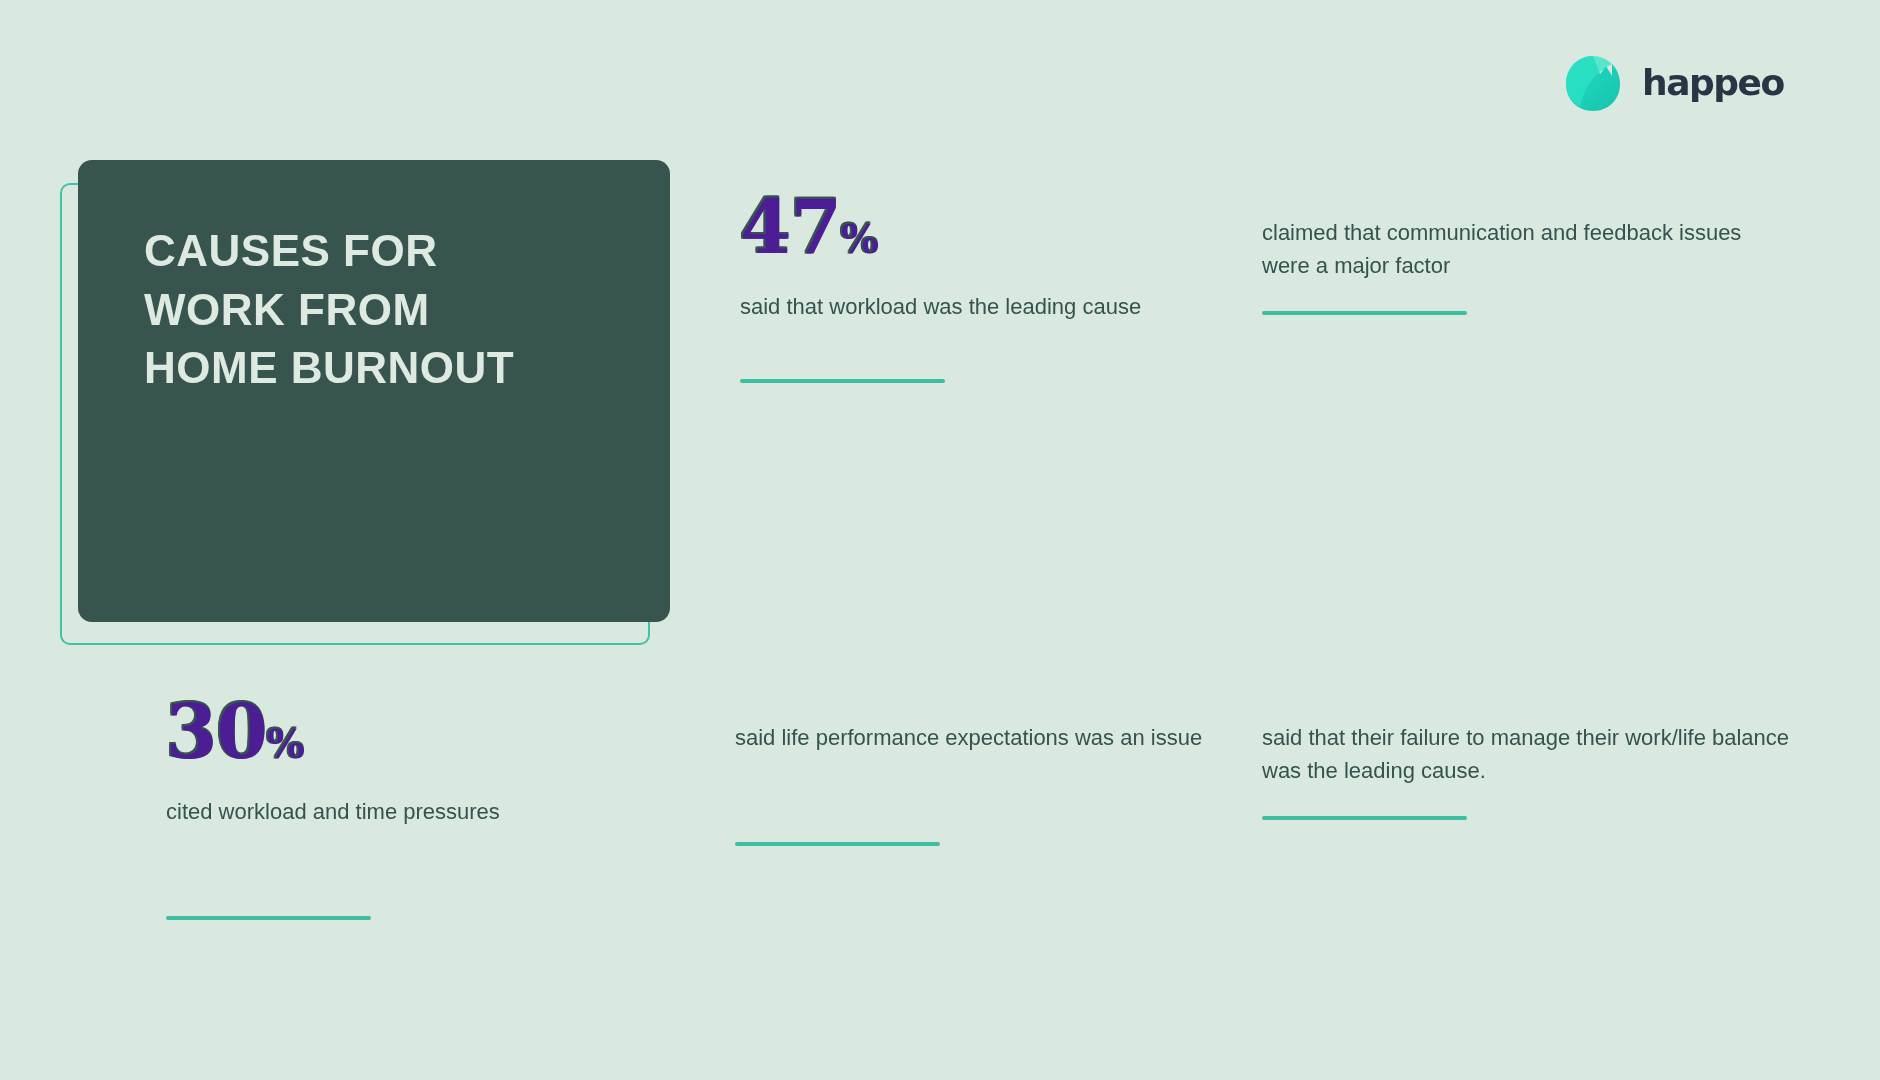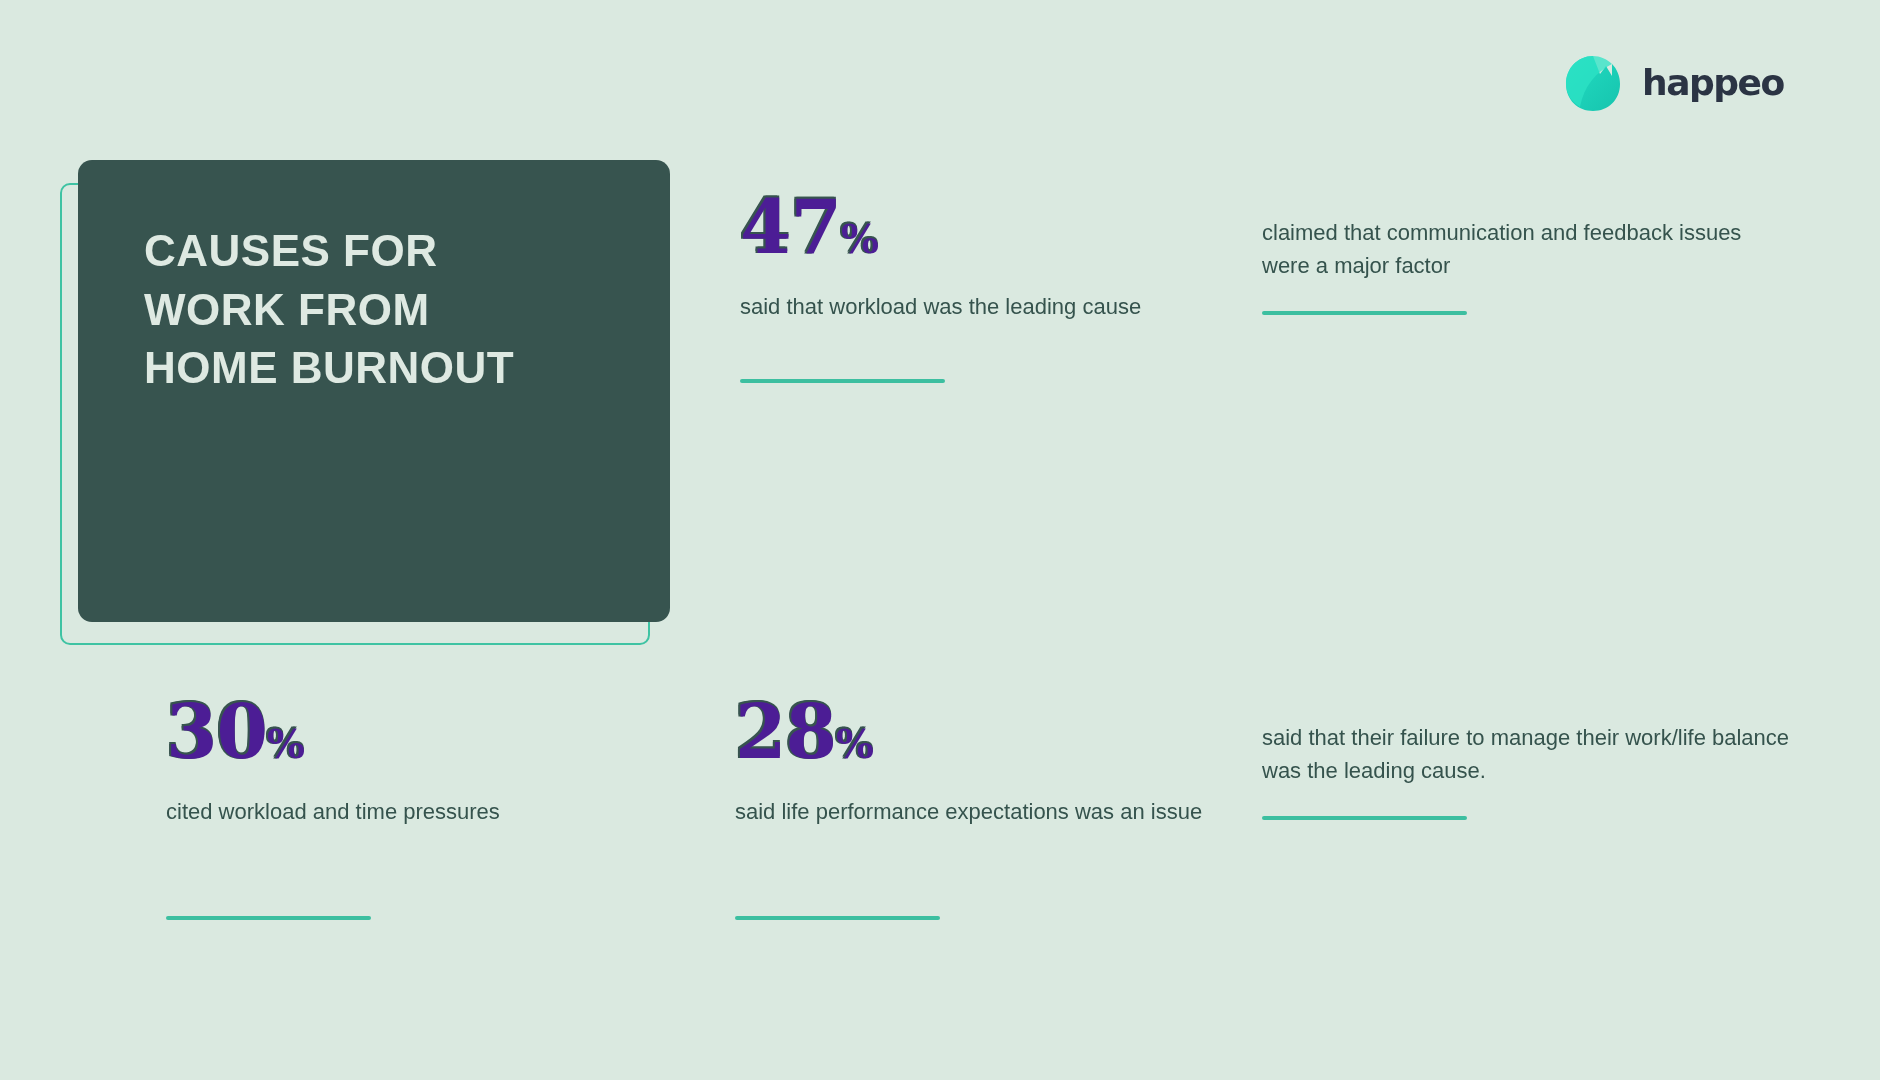--- a/index.html
+++ b/index.html
@@ -169,23 +169,20 @@
 
 <div class="stat" id="stat-30">
   <span class="stat-number">
     <span>30</span><span class="pct">%</span>
   </span>
   <div class="stat-body">cited workload and time pressures</div>
   <div class="stat-rule"></div>
 </div>
 
 <div class="stat" id="stat-28">
-  <span class="stat-number">
-    <span>28</span><span class="pct">%</span>
-  </span>
   <div class="stat-body">said life performance expectations was an issue</div>
   <div class="stat-rule"></div>
 </div>
 
 <div class="stat" id="stat-39">
   <div class="stat-body">said that their failure to manage their work/life balance was the leading cause.</div>
   <div class="stat-rule"></div>
 </div>
 
 </body></html>

